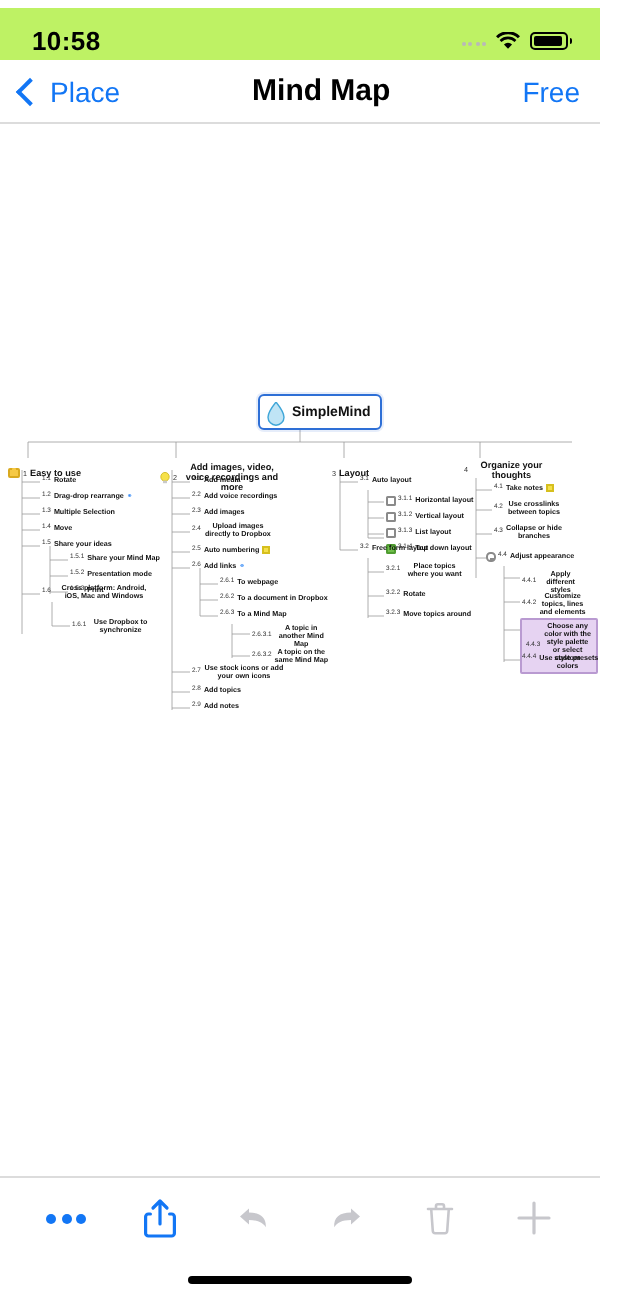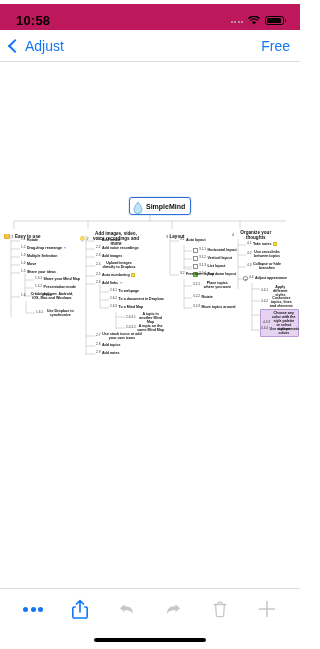--- a/index.html
+++ b/index.html
@@ -9,21 +9,21 @@
     font-family:"Liberation Sans","DejaVu Sans",sans-serif;
     overflow:hidden;
     -webkit-font-smoothing:antialiased;
   }
   .phone{position:relative;width:300px;height:649px;background:#fff;}
 
   
   .statusbar{
     position:absolute;top:4px;left:0;right:0;height:30px;
     display:flex;align-items:center;justify-content:space-between;
-    padding:16px 16px;box-sizing:border-box;background:#be185d;
+    padding:16px 16px;box-sizing:border-box;background:#bef264;
   }
   .status-time{font-size:13px;font-weight:bold;color:#000;letter-spacing:.2px;}
   .status-right{display:flex;align-items:center;gap:5px;}
   .sig-dots{display:flex;align-items:flex-end;gap:1.5px;height:6px;}
   .sig-dots i{display:block;width:2px;height:2px;background:#b9b9b9;border-radius:50%;}
   .wifi{position:relative;width:12px;height:9px;}
   .wifi svg{display:block;}
   .battery{position:relative;width:19px;height:9px;border:1px solid #000;border-radius:2.5px;box-sizing:border-box;}
   .battery::after{content:"";position:absolute;right:-3px;top:2.5px;width:1.5px;height:3px;background:#000;border-radius:0 1px 1px 0;}
   .battery i{position:absolute;left:1px;top:1px;bottom:1px;width:14px;background:#000;border-radius:1px;display:block;}
@@ -125,22 +125,23 @@
       </span>
       <span class="battery">
           <i></i>
         </span>
     </div>
   </div>
 
   <div class="navbar">
     <div class="nav-back">
       <span class="chev"></span>
-      <span>Adjust</span>
+      <span>Place</span>
     </div>
+    <div class="nav-title">Mind Map</div>
     <div class="nav-style">Free</div>
   </div>
 
   <div class="canvas">
     <div class="map">
 
       <svg class="lines" viewBox="0 0 300 520">
         <g stroke="#9a9a9a" stroke-width="0.4" fill="none">
 
           <path d="M150 152 L150 158"></path>

